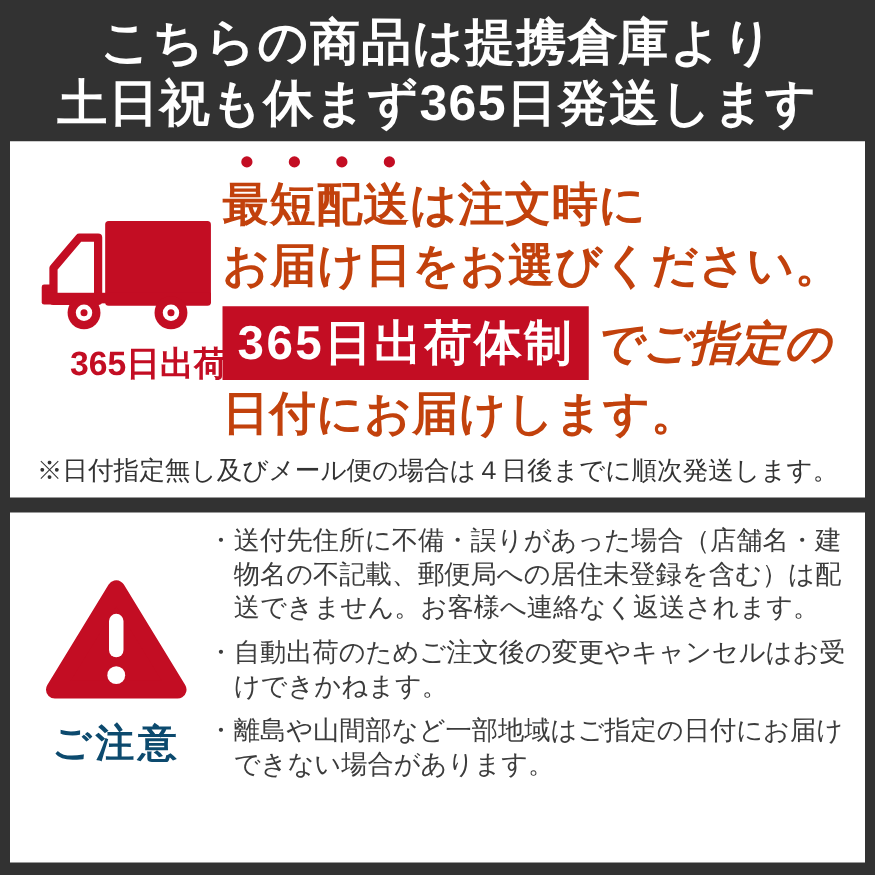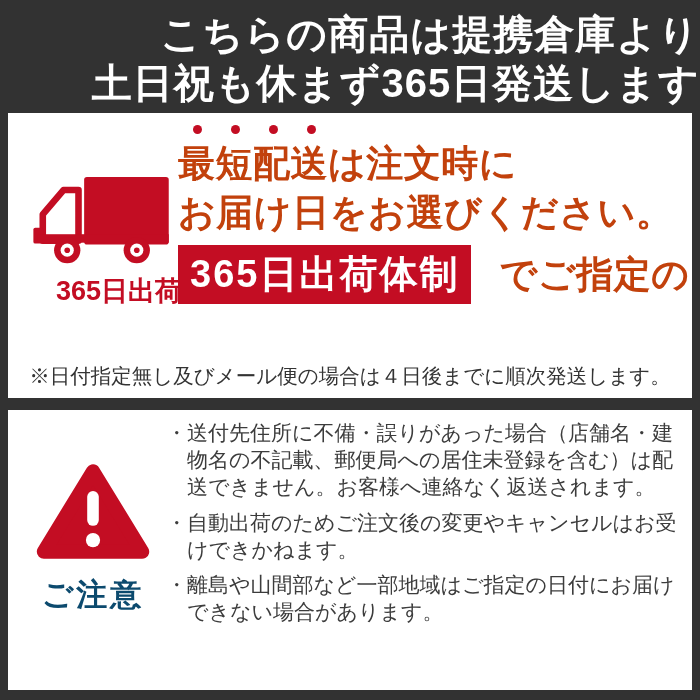--- a/index.html
+++ b/index.html
@@ -10,21 +10,21 @@
   .canvas{
     position:relative;
     width:700px;height:700px;
     background:#323232;
     overflow:hidden;
     margin:0 auto;
   }
   
   .header{
     position:absolute;top:0;left:0;right:0;height:113px;
-    color:#ffffff;text-align:right;
+    color:#ffffff;text-align:center;
     font-weight:bold;font-size:40px;line-height:1.22;
     padding-top:10px;letter-spacing:1px;
   }
   
   .panel{
     position:absolute;left:8px;right:8px;
     background:#ffffff;
   }
   .panel-shipping{top:113px;height:285px;}
   .panel-caution{top:410px;height:280px;}
@@ -39,21 +39,21 @@
   .dot{width:9px;height:9px;border-radius:50%;background:#c30d23;}
   .red-line{
     color:#c2410c;font-weight:bold;font-size:37px;line-height:1.33;
     white-space:nowrap;letter-spacing:0.5px;
   }
   .line-highlight{display:flex;align-items:center;margin:8px 0 2px 0;}
   .highlight-badge{
     background:#c30d23;color:#ffffff;font-weight:bold;font-size:38px;
     padding:4px 12px;letter-spacing:2px;white-space:nowrap;
   }
-  .highlight-suffix{margin-left:28px;}
+  .highlight-suffix{margin-left:4px;font-style:italic;}
   .ship-note{
     position:absolute;left:0;right:0;bottom:8px;
     text-align:center;font-size:20.5px;color:#333333;white-space:nowrap;font-family:Liberation Serif, serif;
   }
 
   
   .caution-left{position:absolute;left:16px;top:50px;width:138px;text-align:center;}
   .caution-left svg{width:116px;height:104px;display:block;margin:0 auto;}
   .caution-label{
     color:#0c4a6e;font-weight:bold;font-size:31px;
@@ -103,20 +103,21 @@
         <span class="dot"></span>
         <span class="dot"></span>
         <span class="dot"></span>
       </div>
       <div class="red-line">最短配送は注文時に</div>
       <div class="red-line">お届け日をお選びください。</div>
       <div class="line-highlight">
         <span class="highlight-badge">365日出荷体制</span>
         <span class="red-line highlight-suffix">でご指定の</span>
       </div>
+      <div class="red-line">日付にお届けします。</div>
     </div>
 
     <div class="ship-note">※日付指定無し及びメール便の場合は４日後までに順次発送します。</div>
   </div>
 
   <div class="panel panel-caution">
 
     <div class="caution-left">
       <svg viewBox="0 0 130 115" aria-hidden="true">
         <polygon points="65,12 120,102 10,102" fill="#c30d23" stroke="#c30d23" stroke-width="16" stroke-linejoin="round"></polygon>

